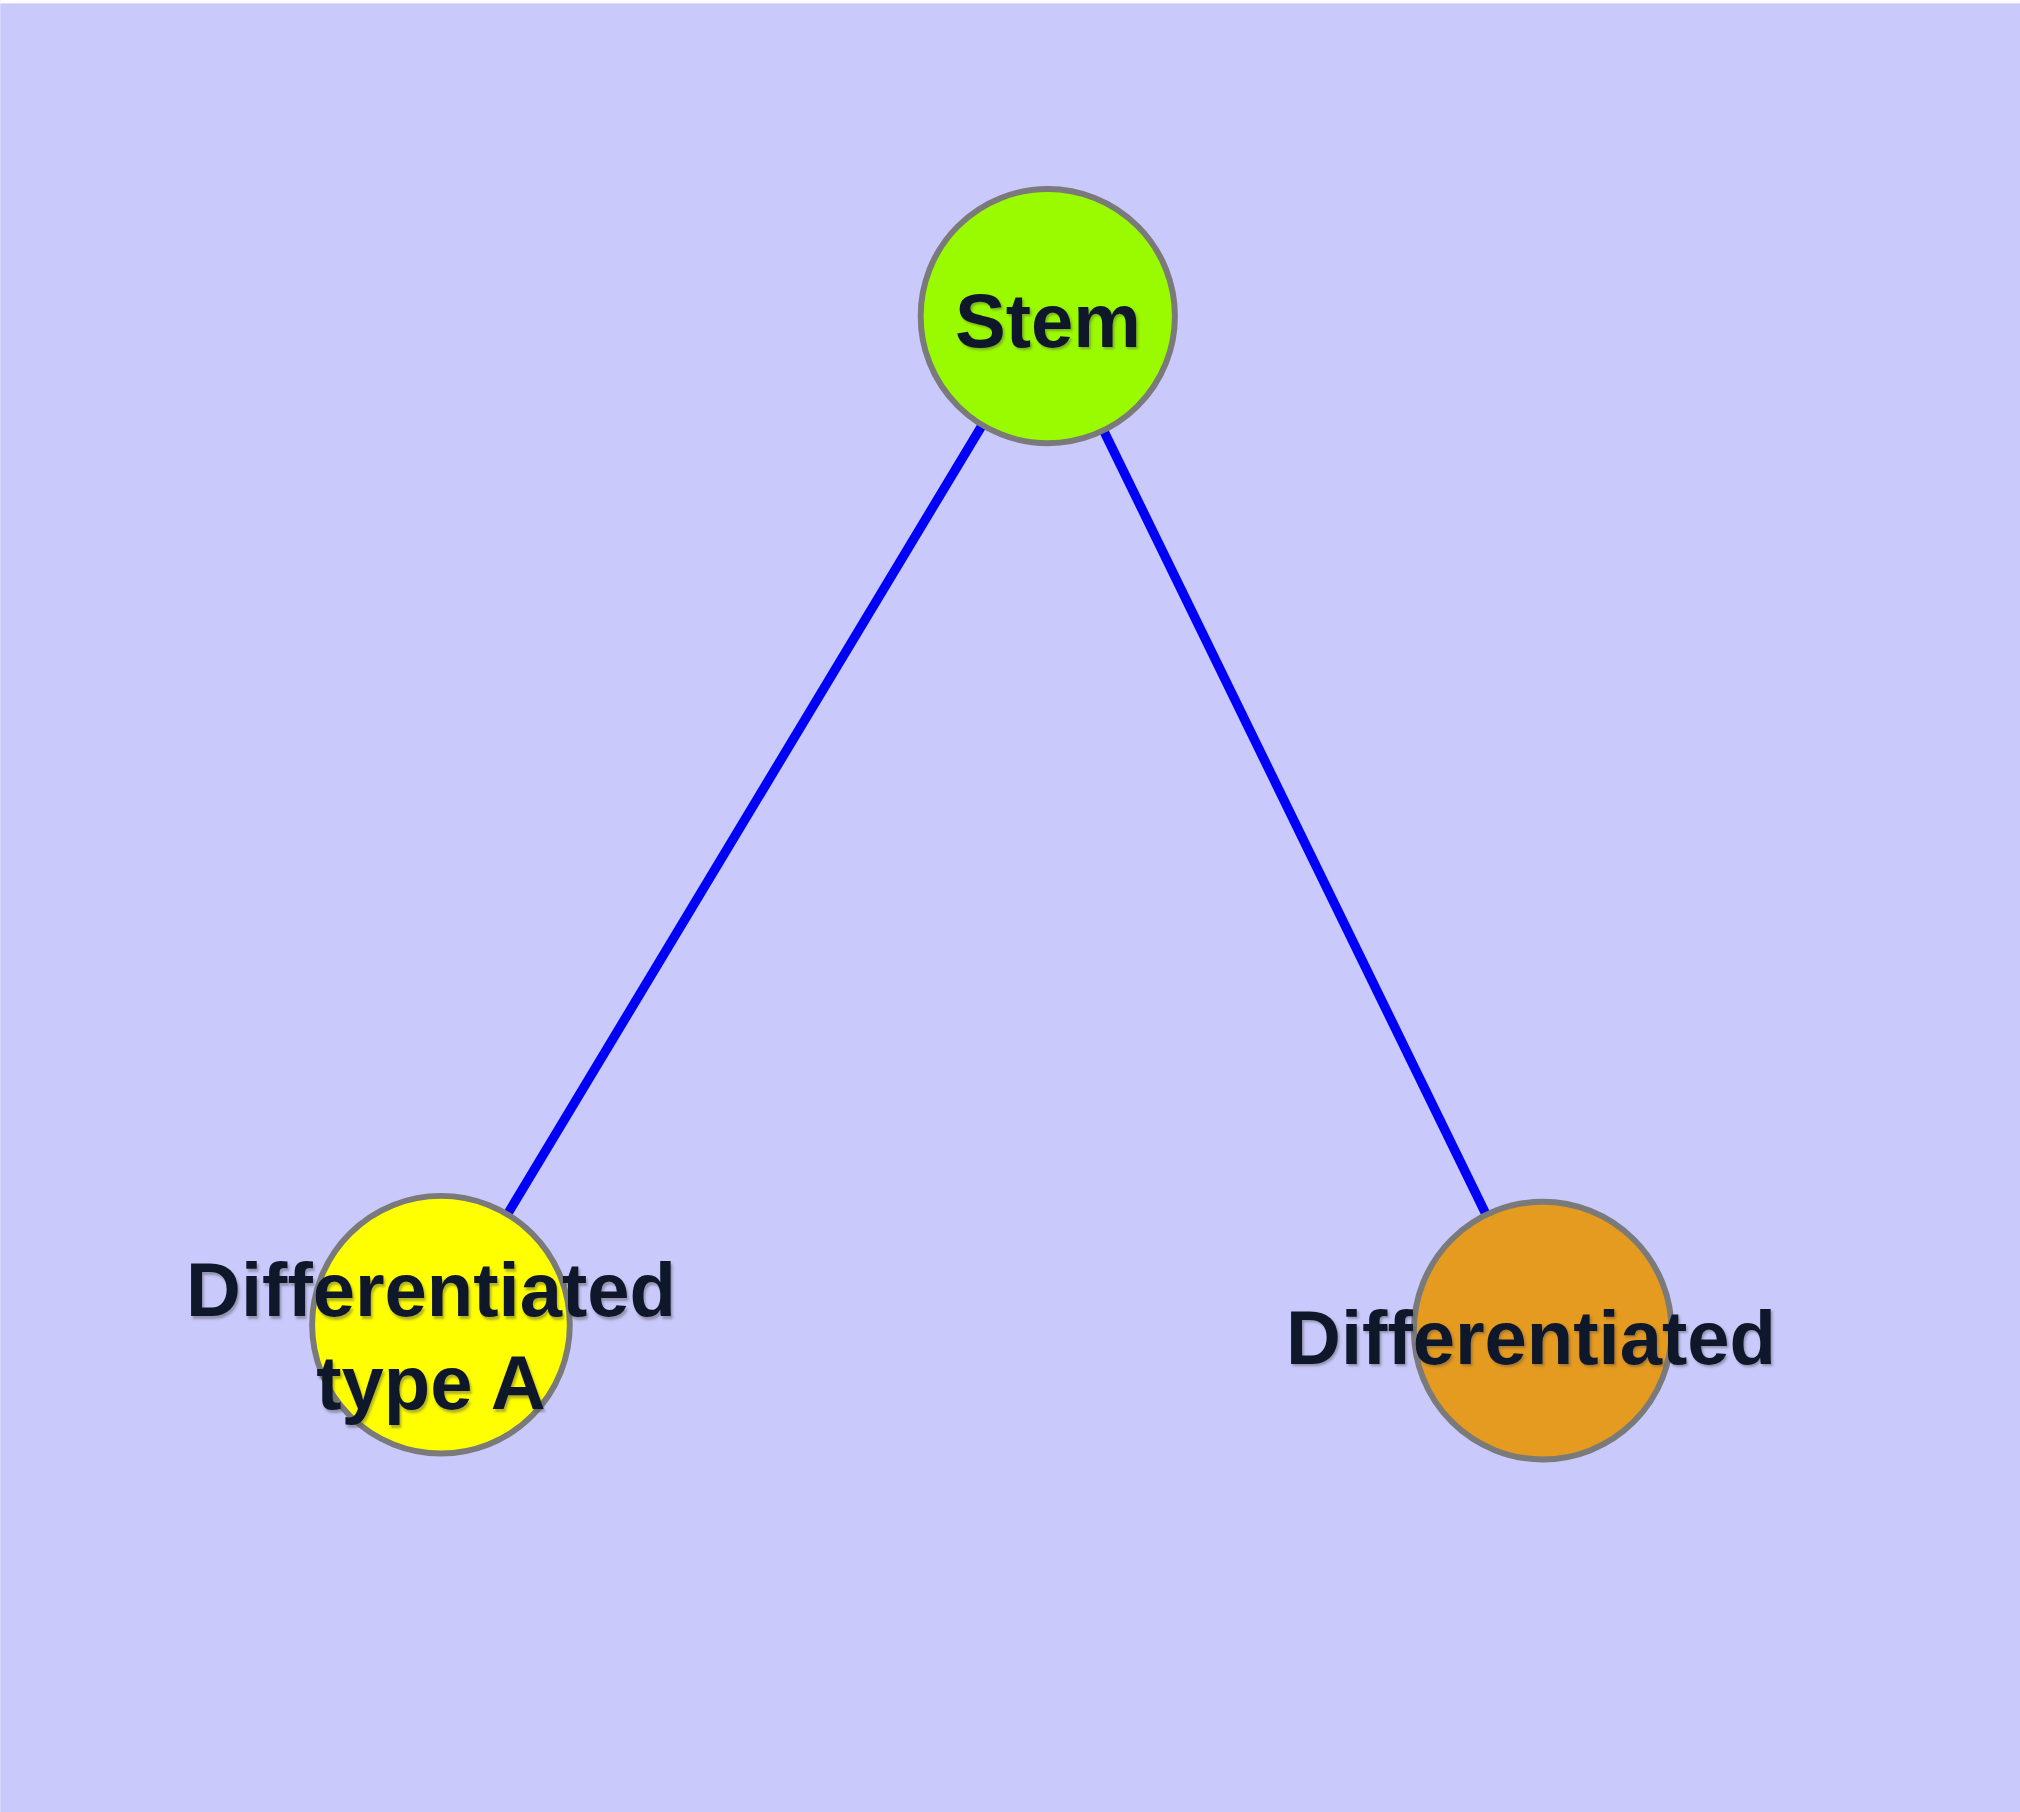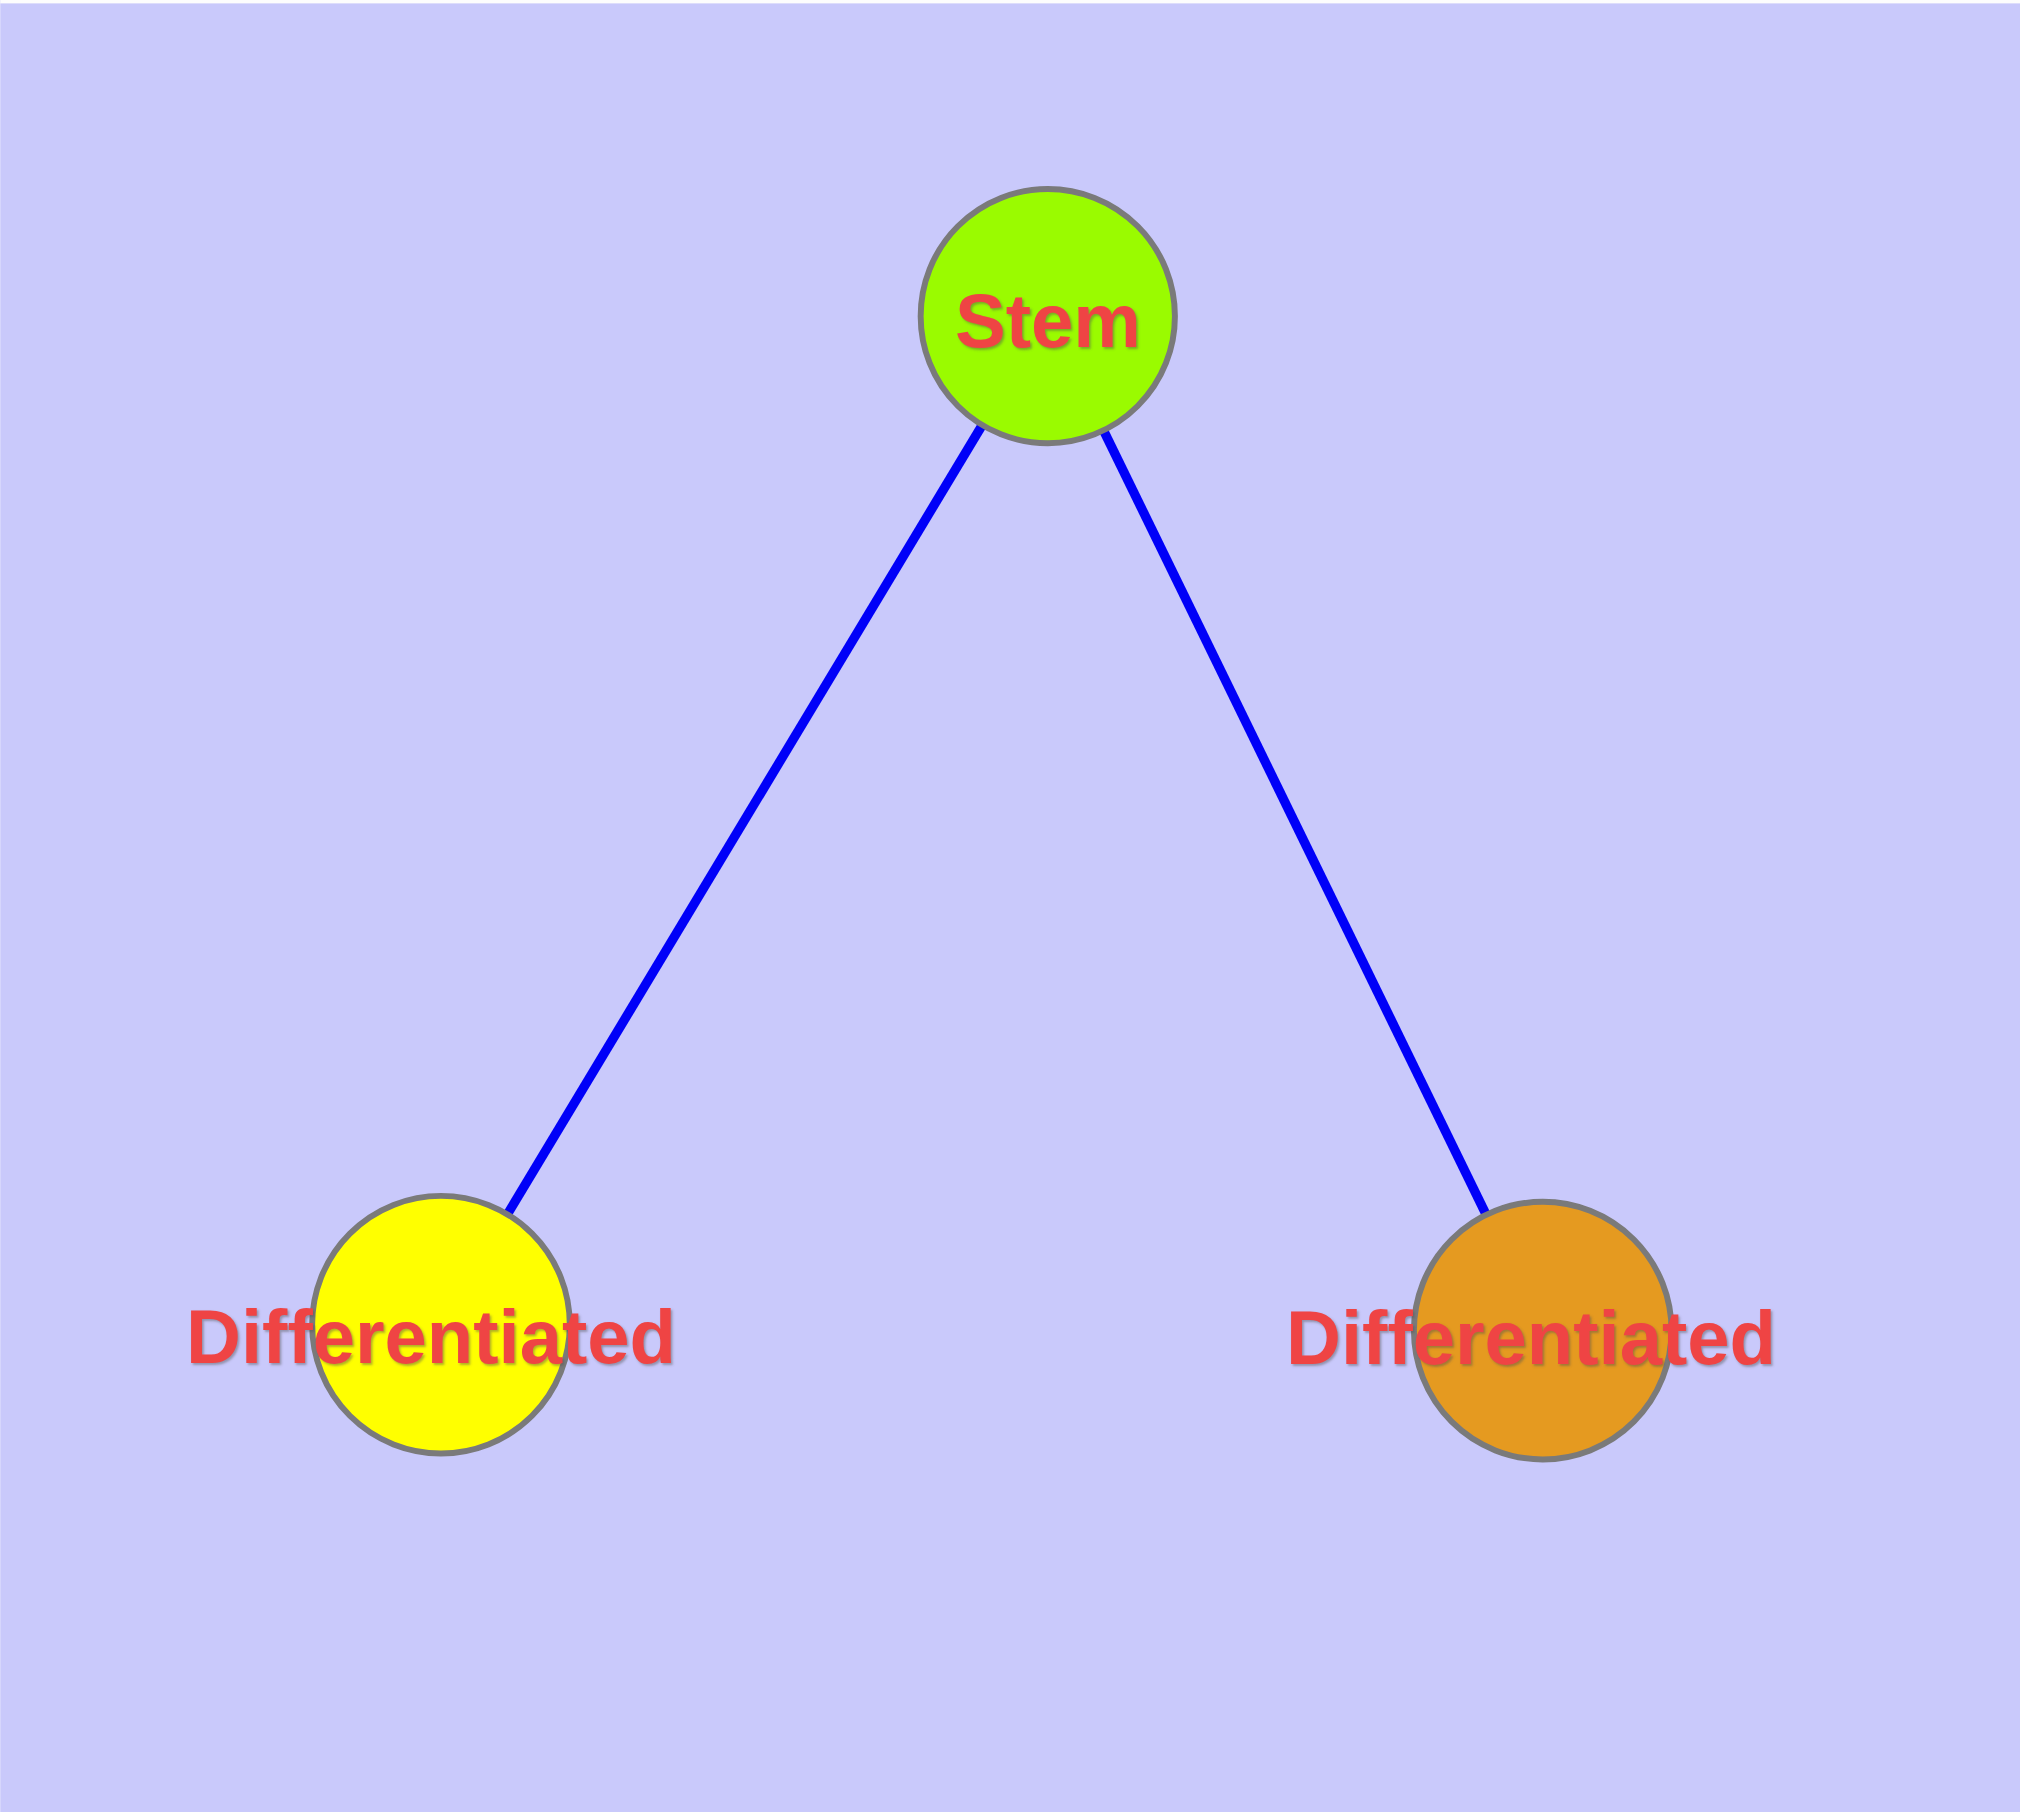--- a/index.html
+++ b/index.html
@@ -22,21 +22,21 @@
     height: 1812px;
     display: block;
   }
   .node-label {
     position: absolute;
     transform: translate(-50%, -50%);
     font-family: "Liberation Sans", sans-serif;
     font-weight: bold;
     font-size: 76px;
     line-height: 93px;
-    color: #ef4444;
+    color: #0f172a;
     text-align: center;
     white-space: nowrap;
     text-shadow: 1.7px 2.5px 2.5px rgba(80, 80, 80, 0.45);
     pointer-events: none;
   }
   .node-label .label-line {
     display: block;
   }
   .label-stem   { left: 1048px; top: 320px;  }
   .label-type-a { left: 431px;  top: 1336px; }
@@ -59,19 +59,20 @@
     <circle cx="520" cy="1563" r="152" stroke-width="7" fill="#ffff00" stroke="#7a7a7a"></circle>
     <circle cx="1820" cy="1570" r="152" stroke-width="7" fill="#e59a20" stroke="#7a7a7a"></circle>
   </svg>
 
   <div class="node-label label-stem">
     <span class="label-line">Stem</span>
   </div>
 
   <div class="node-label label-type-a">
     <span class="label-line">Differentiated</span>
+    <span class="label-line">type A</span>
   </div>
 
   <div class="node-label label-type-b">
     <span class="label-line">Differentiated</span>
   </div>
 </div>
 
 
 </body></html>

